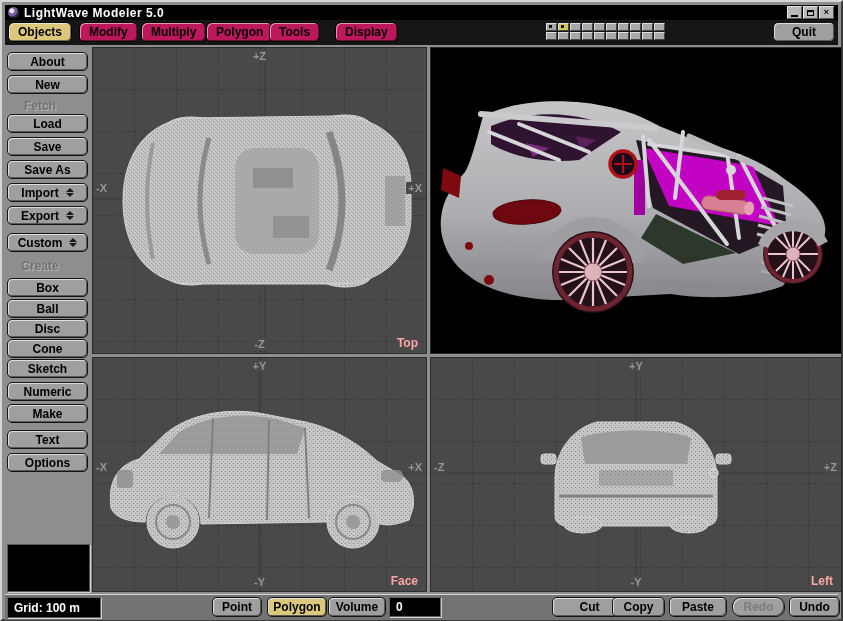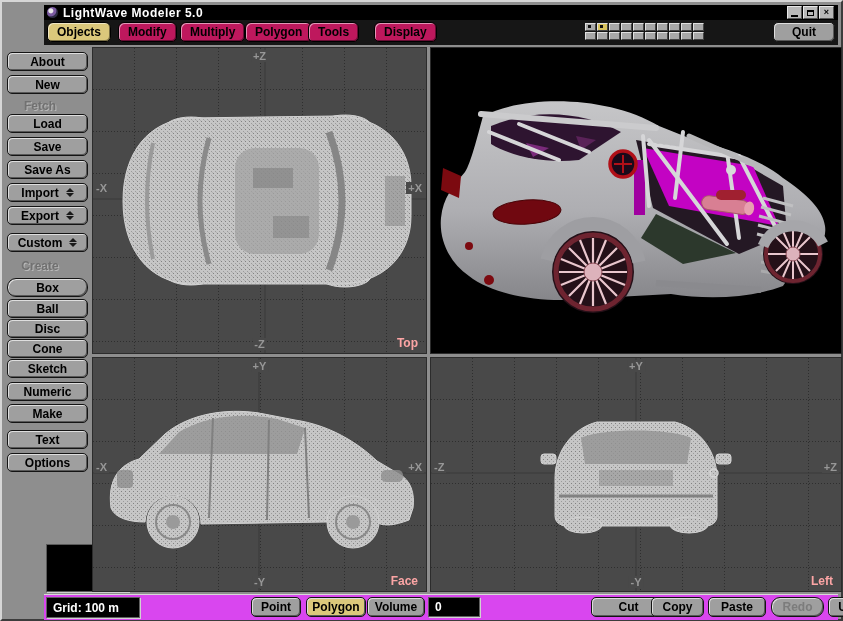--- a/index.html
+++ b/index.html
@@ -1,18 +1,18 @@
 <!DOCTYPE html>
 <html><head>
 <meta charset="utf-8">
 <style>
   html,body{margin:0;padding:0;width:843px;height:621px;overflow:hidden;
     font-family:"Liberation Sans","DejaVu Sans",sans-serif;background:#8e8e8e;}
   *{box-sizing:border-box;}
-  .abs{position:absolute;margin-left:39px;}
+  .abs{position:absolute;}
 
   
   #frame{position:absolute;inset:0;background:#8e8e8e;
     border-top:2px solid #d6d6d6;border-left:2px solid #d6d6d6;
     border-right:2px solid #3c3c3c;border-bottom:2px solid #3c3c3c;}
 
   
   #titlebar{left:3px;top:3px;right:3px;height:15px;background:#000;color:#fff;
     display:flex;align-items:center;gap:5px;padding-left:3px;}
   #app-icon{width:11px;height:11px;border-radius:50%;
@@ -69,21 +69,21 @@
     background:#494949;padding:0 2px;line-height:12px;}
   .vp-name{position:absolute;right:6px;bottom:3px;font-size:12px;font-weight:bold;color:#fca5a5;
     background:#494949;padding:0 2px;}
   .al-top{top:2px;left:50%;transform:translateX(-50%);}
   .al-bottom{bottom:3px;left:50%;transform:translateX(-50%);}
   .al-left{left:1px;top:44%;}
   .al-right{right:2px;top:44%;}
   .vp-svg{position:absolute;left:0;top:0;}
 
   
-  #bottombar{left:3px;right:3px;top:592px;height:26px;background:#d946ef;border-top:1px solid #d8d8d8;}
+  #bottombar{left:3px;right:3px;top:592px;height:26px;background:#737373;border-top:1px solid #d8d8d8;}
   .bb-btn{position:absolute;top:2px;height:20px;}
   .black-box{position:absolute;background:#000;color:#fff;font-size:12px;font-weight:bold;
     display:flex;align-items:center;padding-left:6px;border:1px solid #606060;
     box-shadow:1px 1px 0 #d2d2d2;}
 </style>
 </head>
 <body>
 
 <div id="frame">
 
@@ -161,21 +161,21 @@
       </span>
   </div>
   <div class="sbtn lw-btn" style="top:231px;">
     <span>Custom</span>
     <span class="updown">
         <i class="up"></i>
         <i class="dn"></i>
       </span>
   </div>
   <div class="sec-label" style="top:257px;">Create</div>
-  <div class="sbtn lw-btn" style="top:276px;border-radius:9px;">Box</div>
+  <div class="sbtn lw-btn" style="top:276px;">Box</div>
   <div class="sbtn lw-btn" style="top:297px;">Ball</div>
   <div class="sbtn lw-btn" style="top:317px;">Disc</div>
   <div class="sbtn lw-btn" style="top:337px;">Cone</div>
   <div class="sbtn lw-btn" style="top:357px;">Sketch</div>
   <div class="sbtn lw-btn" style="top:380px;">Numeric</div>
   <div class="sbtn lw-btn" style="top:402px;">Make</div>
   <div class="sbtn lw-btn" style="top:428px;">Text</div>
   <div class="sbtn lw-btn" style="top:451px;">Options</div>
   <div id="preview-box" class="abs"></div>
 

